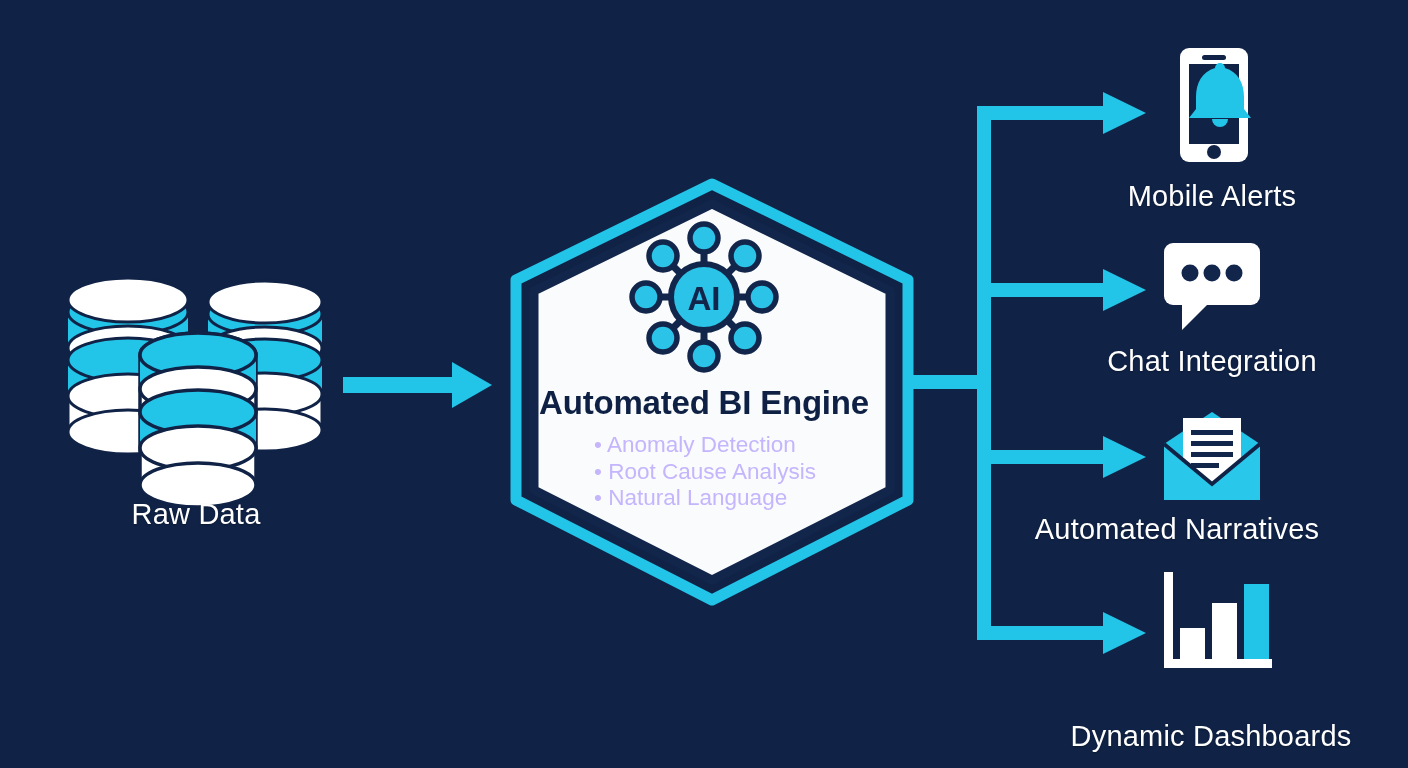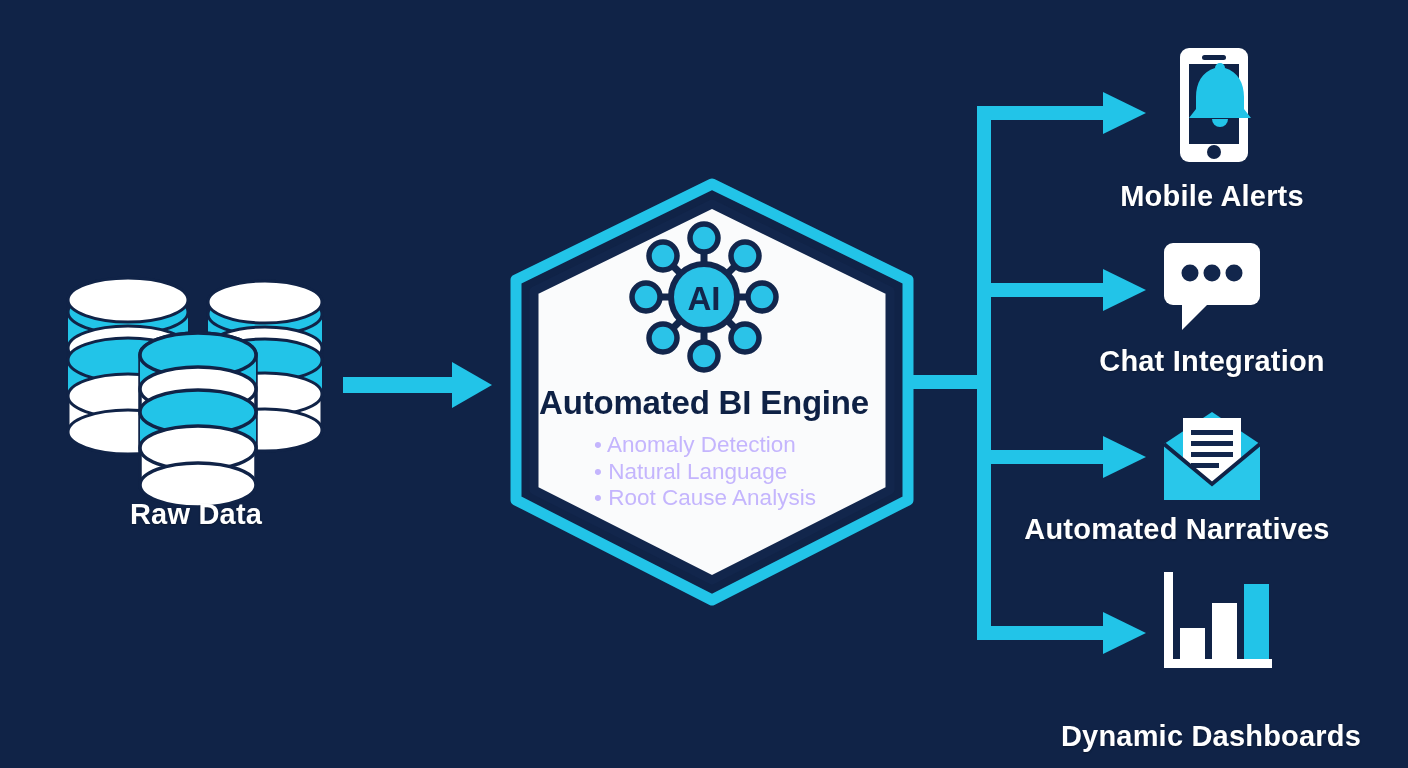--- a/index.html
+++ b/index.html
@@ -9,21 +9,21 @@
     font-family:"Liberation Sans", sans-serif;
     overflow:hidden;
     position:relative;
   }
   #stage{position:absolute;left:0;top:0;width:1408px;height:768px;}
   svg.layer{position:absolute;left:0;top:0;width:1408px;height:768px;display:block;}
   .lbl{
     position:absolute;
     color:#FFFFFF;
     font-size:29px;
-    font-weight:700;
+    font-weight:400;
     letter-spacing:.2px;
     white-space:nowrap;
     transform:translateX(-50%);
     text-shadow:0 1px 2px rgba(0,0,0,.35);
   }
   .hex-title{
     position:absolute;
     color:#0E2145;
     font-size:33px;
     font-weight:700;
@@ -160,22 +160,22 @@
         <circle cx="745" cy="338" r="14"></circle>
       </g>
       <circle cx="704" cy="297" r="33" fill="#2BC3E8" stroke="#12264C" stroke-width="6"></circle>
       <text x="704" y="310" text-anchor="middle" font-family="Liberation Sans, sans-serif" font-size="33" font-weight="700" fill="#12264C">AI</text>
     </g>
   </svg>
 
   <div class="hex-title" style="left:704px;top:384px;">Automated BI Engine</div>
   <div class="hex-bullets" style="left:705px;top:432px;">
     <div><span>•</span> <span>Anomaly Detection</span></div>
+    <div><span>•</span> <span>Root Cause Analysis</span></div>
     <div><span>•</span> <span>Natural Language</span></div>
-    <div><span>•</span> <span>Root Cause Analysis</span></div>
   </div>
 
   <svg class="layer" viewBox="0 0 1408 768">
 
     <g>
       <rect x="1180" y="48" width="68" height="114" rx="9" ry="9" fill="#FFFFFF"></rect>
       <rect x="1189" y="64" width="50" height="80" fill="#102347"></rect>
       <rect x="1202" y="55" width="24" height="5" rx="2.5" fill="#102347"></rect>
       <circle cx="1214" cy="152" r="7" fill="#102347"></circle>
 

